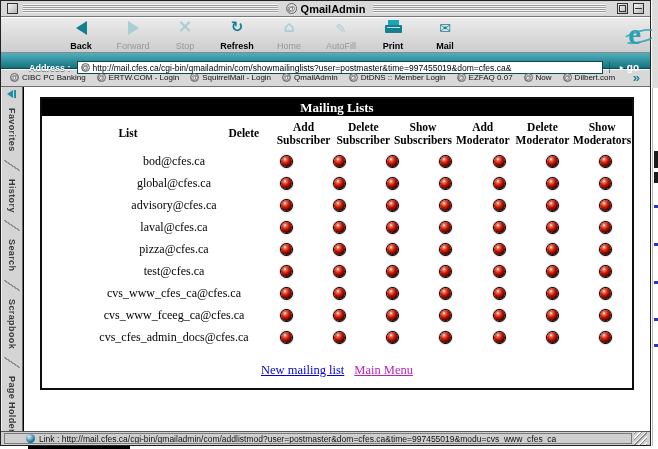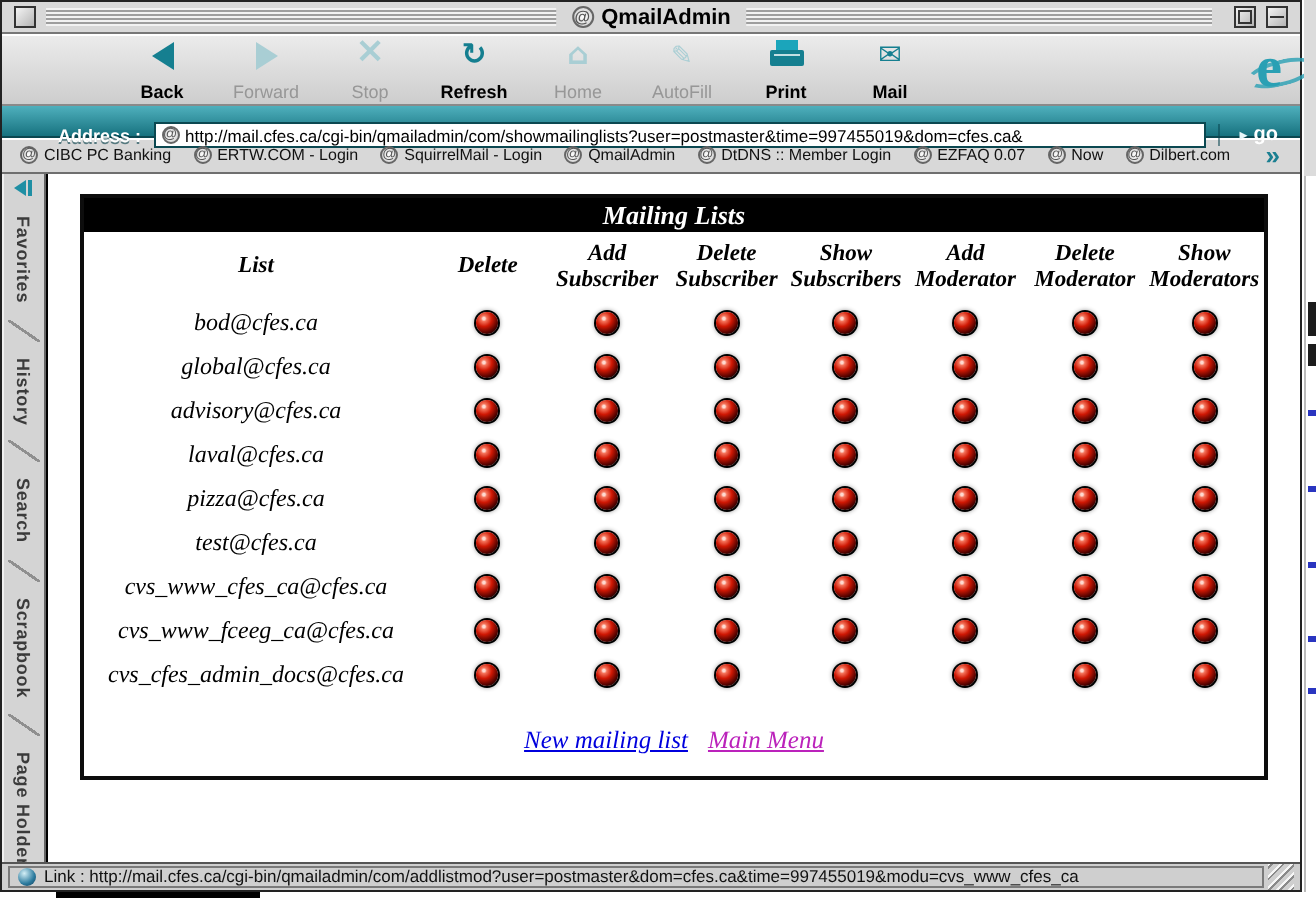--- a/index.html
+++ b/index.html
@@ -79,40 +79,40 @@
              display:flex; flex-direction:column; align-items:center; padding-top:3px; }
   .collapse-ctl { height:13px; display:flex; align-items:center; gap:1px; margin-bottom:3px; cursor:pointer; }
   .ctl-tri { width:0; height:0; border-top:4px solid transparent; border-bottom:4px solid transparent; border-right:6px solid #1f8fa4; }
   .ctl-bar { width:2px; height:8px; background:#1f8fa4; }
   .vtab { writing-mode:vertical-rl; font-size:9px; font-weight:bold; color:#3b3b3b; padding:7px 0; cursor:pointer; letter-spacing:.4px; }
   .vdiag { width:16px; height:11px; margin:1px 0;
            background:linear-gradient(to top right, transparent 46%, #8f8f8f 46%, #8f8f8f 54%, transparent 54%); }
 
   .main { flex:1; background:#fff; border-left:1px solid #000; overflow:hidden; font-family:"Liberation Serif",serif; }
 
-  .mtable { width:594px; margin:10px auto 12px; border:2px solid #0d0d0d; background:#fff;font-style:italic; }
+  .mtable { width:594px; margin:10px auto 12px; border:2px solid #0d0d0d; background:#fff; }
   .mtitle { background:#000; color:#fff; text-align:center; font-weight:bold; font-size:13px; height:17px; line-height:17px; }
   .thead, .mrow { display:grid; grid-template-columns:172px repeat(7,1fr); align-items:center; }
   .thead { padding:5px 0 4px; }
   .th { text-align:center; font-weight:bold; font-size:11.5px; line-height:1.12; color:#000; }
-  .mrow { height:22px; }
+  .mrow { height:22px;padding-left:46px; }
   .list-cell { text-align:center; font-size:12px; color:#000; white-space:nowrap; }
   .btn-cell { display:flex; justify-content:center; }
   .redbtn { width:11px; height:11px; border-radius:50%; cursor:pointer;
             background:radial-gradient(circle at 36% 30%, #ffd9cf 0 6%, #f4735a 14%, var(--button-red,#cf1804) 38%, #5d0400 66%, #190000 82%, #000 100%);
             box-shadow:0 0 0 1px #000, 0 0 2px 1px rgba(40,40,40,.45); }
   .links-row { text-align:center; padding:14px 0 10px; font-size:12.5px; }
   .link-a { color:var(--link-blue,#0000dd); text-decoration:underline; margin:0 5px; cursor:pointer; }
   .link-a.visited { color:var(--visited-magenta,#bb22bb); }
 
   
   .statusbar { position:absolute; left:0; right:0; bottom:0; height:14px; background:#cfcfcf;
                border-top:1px solid #555; display:flex; align-items:center; padding:0 3px; }
   .status-field { flex:1; height:11px; border:1px solid #7a7a7a; background:#cfcfcf;
-                  display:flex; align-items:flex-end; gap:4px; padding:0 4px; overflow:hidden; }
+                  display:flex; align-items:center; gap:4px; padding:0 21px; overflow:hidden; }
   .globe-icon { width:9px; height:9px; border-radius:50%; flex-shrink:0;
                 background:radial-gradient(circle at 35% 30%, #d4eff6, #2b7a9e 60%, #123a55); }
   .status-text { font-size:8.5px; color:#111; white-space:nowrap; }
   .resize-grip { width:13px; height:13px; margin-left:2px; cursor:nwse-resize;
                  background:repeating-linear-gradient(135deg,#f6f6f6 0 1px,#8a8a8a 1px 2px,#cfcfcf 2px 4px); }
 
   
   .bleed-right { position:absolute; left:652px; top:0; width:6px; height:449px; background:#dcdcdc; }
   .bleed-right .paper { position:absolute; left:0; right:0; top:88px; height:358px; background:#fff; border-left:1px solid #bbb; }
   .mark { position:absolute; right:0; width:4px; }

